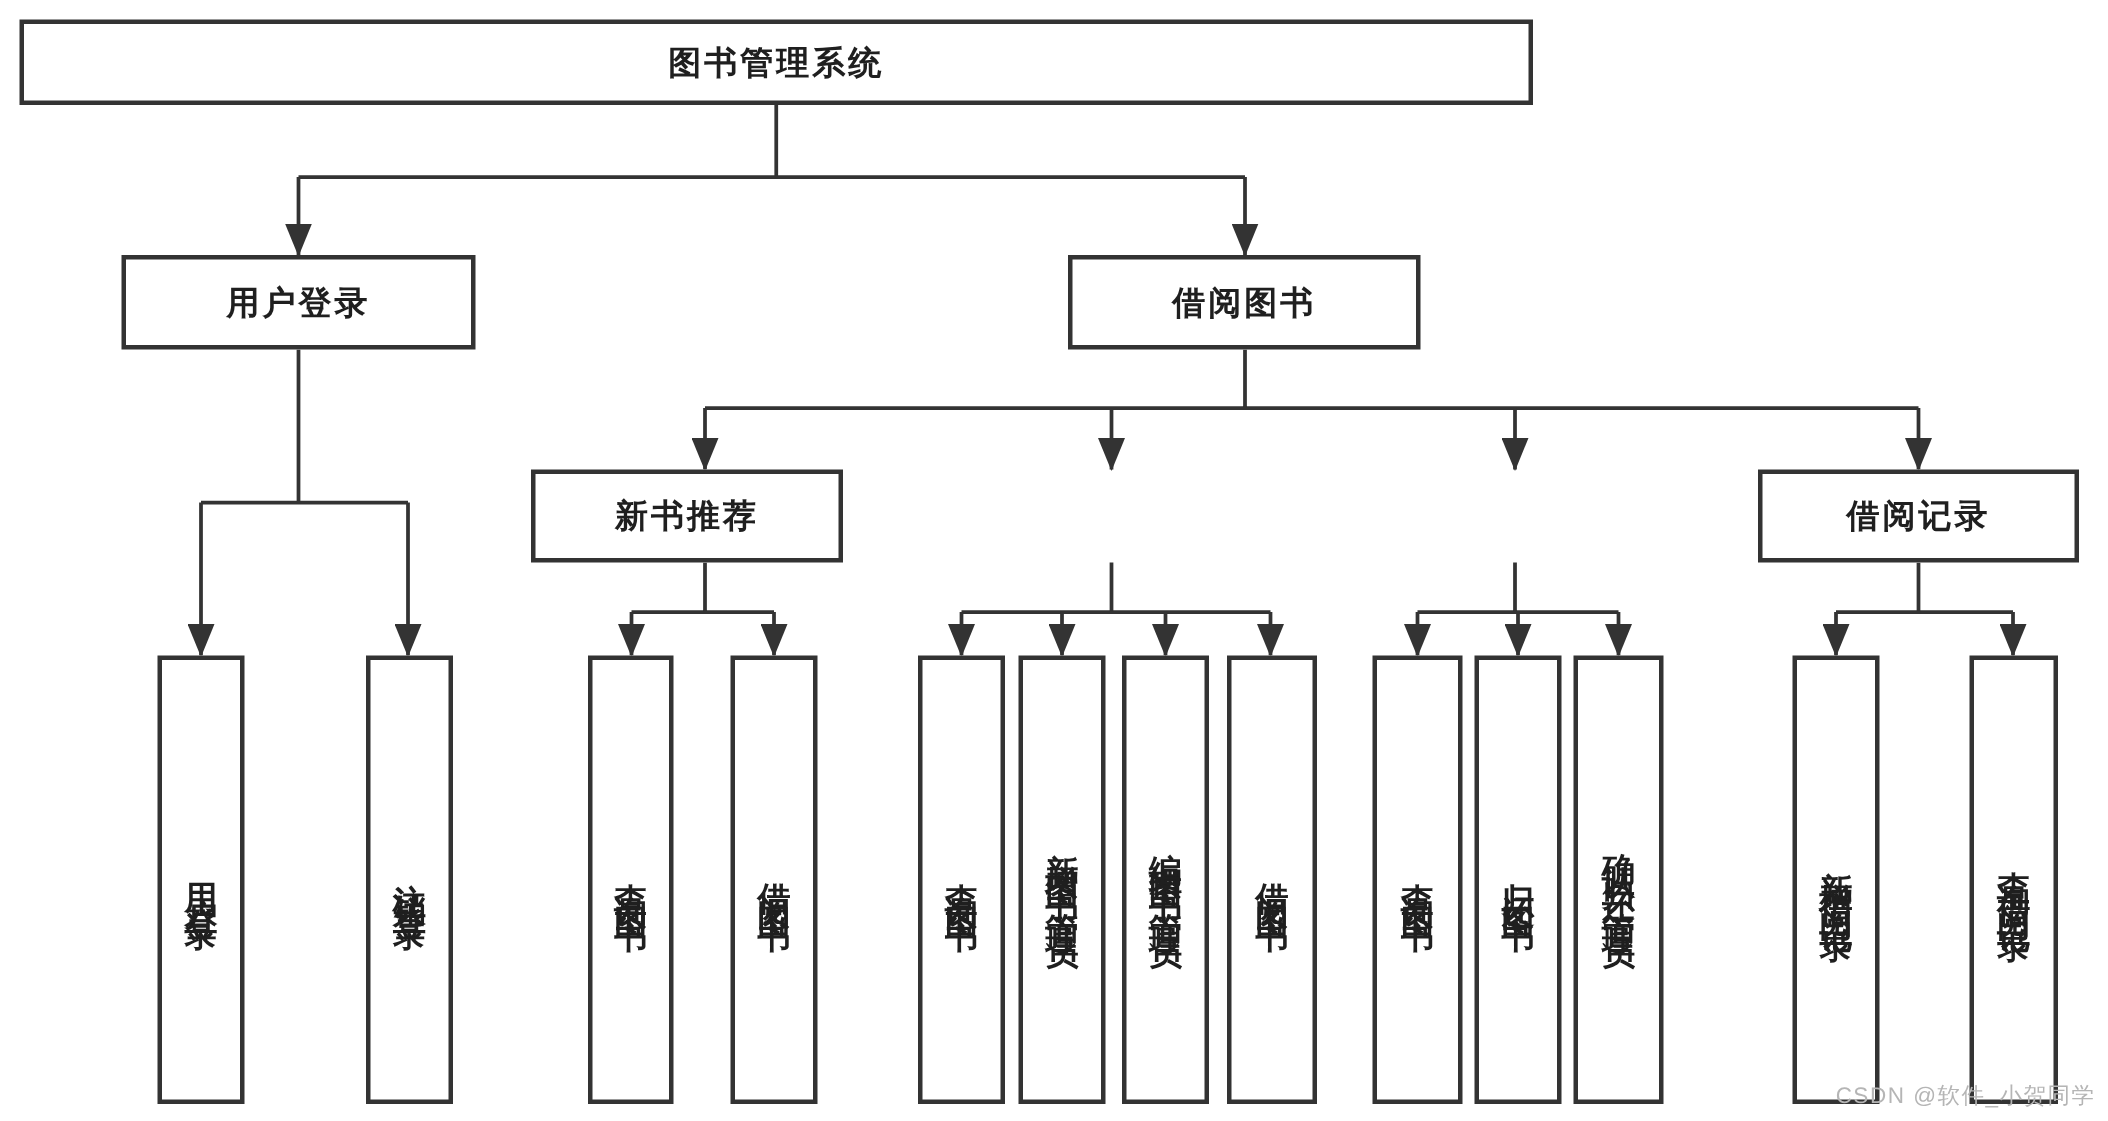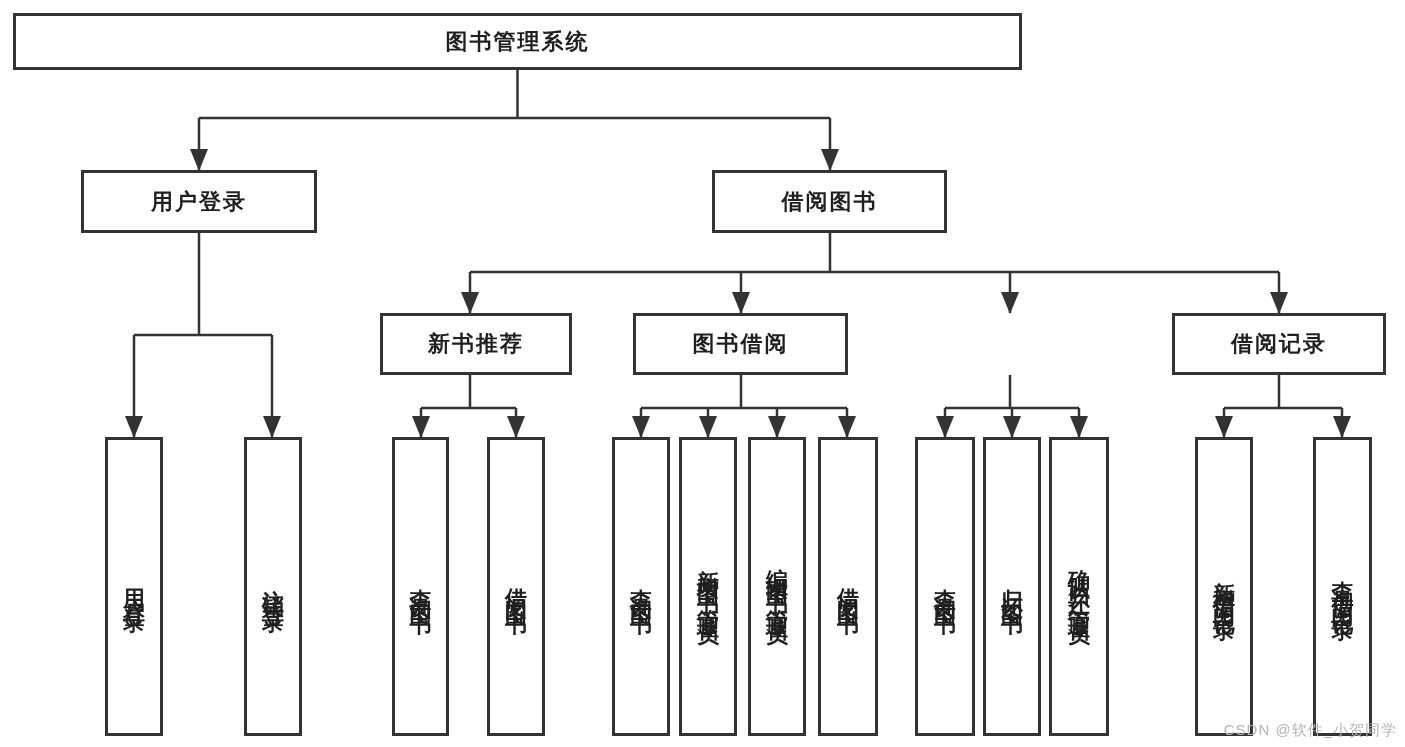--- a/index.html
+++ b/index.html
@@ -74,25 +74,22 @@
     <span class="lbl">图书管理系统</span>
   </div>
 
   <div class="box hbox" style="left:81px;top:170px;width:236px;height:63px">
     <span class="lbl">用户登录</span>
   </div>
   <div class="box hbox" style="left:712px;top:170px;width:235px;height:63px">
     <span class="lbl">借阅图书</span>
   </div>
 
-  <div class="box hbox" style="left:380px;top:313px;width:192px;height:62px">
+  <div class="box hbox" style="left:354px;top:313px;width:208px;height:62px">
     <span class="lbl">新书推荐</span>
-  </div>
-  <div class="box hbox" style="left:633px;top:313px;width:215px;height:62px">
-    <span class="lbl">图书借阅</span>
   </div>
   <div class="box hbox" style="left:1172px;top:313px;width:214px;height:62px">
     <span class="lbl">借阅记录</span>
   </div>
 
   <div class="box vbox" style="left:105px;top:437px;width:58px;height:299px">
     <span class="lbl">用户登录</span>
   </div>
   <div class="box vbox" style="left:244px;top:437px;width:58px;height:299px">
     <span class="lbl">注销登录</span>

